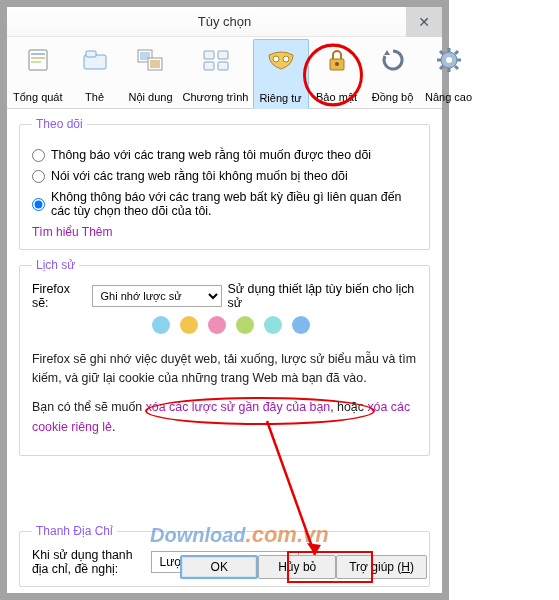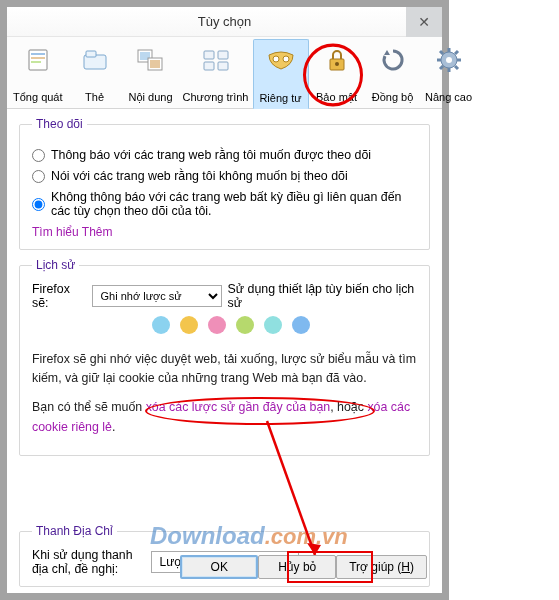--- a/index.html
+++ b/index.html
@@ -11,32 +11,32 @@
 
 .tabrow { display: flex; border-bottom: 1px solid #d6d6d6; padding: 2px 2px 0 2px; background: #fcfcfc; }
 .tab { flex: 0 0 auto; text-align: center; padding: 6px 4px 4px; cursor: pointer; min-width: 56px; display: flex; flex-direction: column; align-items: center; gap: 16px; }
 .tab .icon { width: 30px; height: 30px; display: flex; align-items: center; justify-content: center; }
 .tab.active { background: #cce8ff; border: 1px solid #99c7eb; border-bottom: 1px solid #cce8ff; margin-bottom: -1px; border-radius: 2px 2px 0 0; }
 .tab .lbl { font-size: 11px; white-space: nowrap; }
 .red-circle { position: absolute; width: 60px; height: 60px; border: 3px solid #e60000; border-radius: 50%/50%; pointer-events: none; }
 
 .content { padding: 8px 12px 10px; display: flex; flex-direction: column; gap: 8px; height: calc(100% - 30px - 68px); overflow: hidden; }
 fieldset { border: 1px solid #d8d8d8; border-radius: 2px; padding: 10px 12px; background: #fff; }
-legend { padding: 0 4px; color: #4c1d95; font-size: 12px; }
+legend { padding: 0 4px; color: #8b5cf6; font-size: 12px; }
 
 .radio-row { display: flex; align-items: center; gap: 6px; margin: 7px 0; font-size: 12.4px; }
 .radio-row input { margin: 0; }
 .link { color: #a21caf; text-decoration: none; cursor: pointer; }
 
 .history-row { display: flex; align-items: center; gap: 6px; font-size: 12.4px; }
 .history-row select { font-size: 11px; padding: 1px 22px 1px 4px; height: 22px; border: 1px solid #aaa; background: #fff; }
 .history-row .tail { margin-left: auto; }
 
 .watermark { position: absolute; left: 130px; top: 250px; pointer-events: none; opacity: 0.6; font-family: Arial; font-weight: bold; font-style: italic; }
-.watermark .t1 { color: #4a87c8; font-size: 24px; text-shadow: 1px 1px 0 #fff; }
+.watermark .t1 { color: #4a87c8; font-size: 20px; text-shadow: 1px 1px 0 #fff; }
 .watermark .t2 { color: #d86b1d; font-size: 22px; }
 
 .dots { display: flex; gap: 10px; margin: 6px 0 0 120px; }
 .dot { width: 18px; height: 18px; border-radius: 50%; }
 
 .para { font-size: 12.4px; line-height: 1.55; margin-top: 16px; color: #222; }
 .para + .para { margin-top: 10px; }
 
 .hl-ellipse { position: absolute; border: 2px solid #e60000; border-radius: 50%; pointer-events: none; }
 

